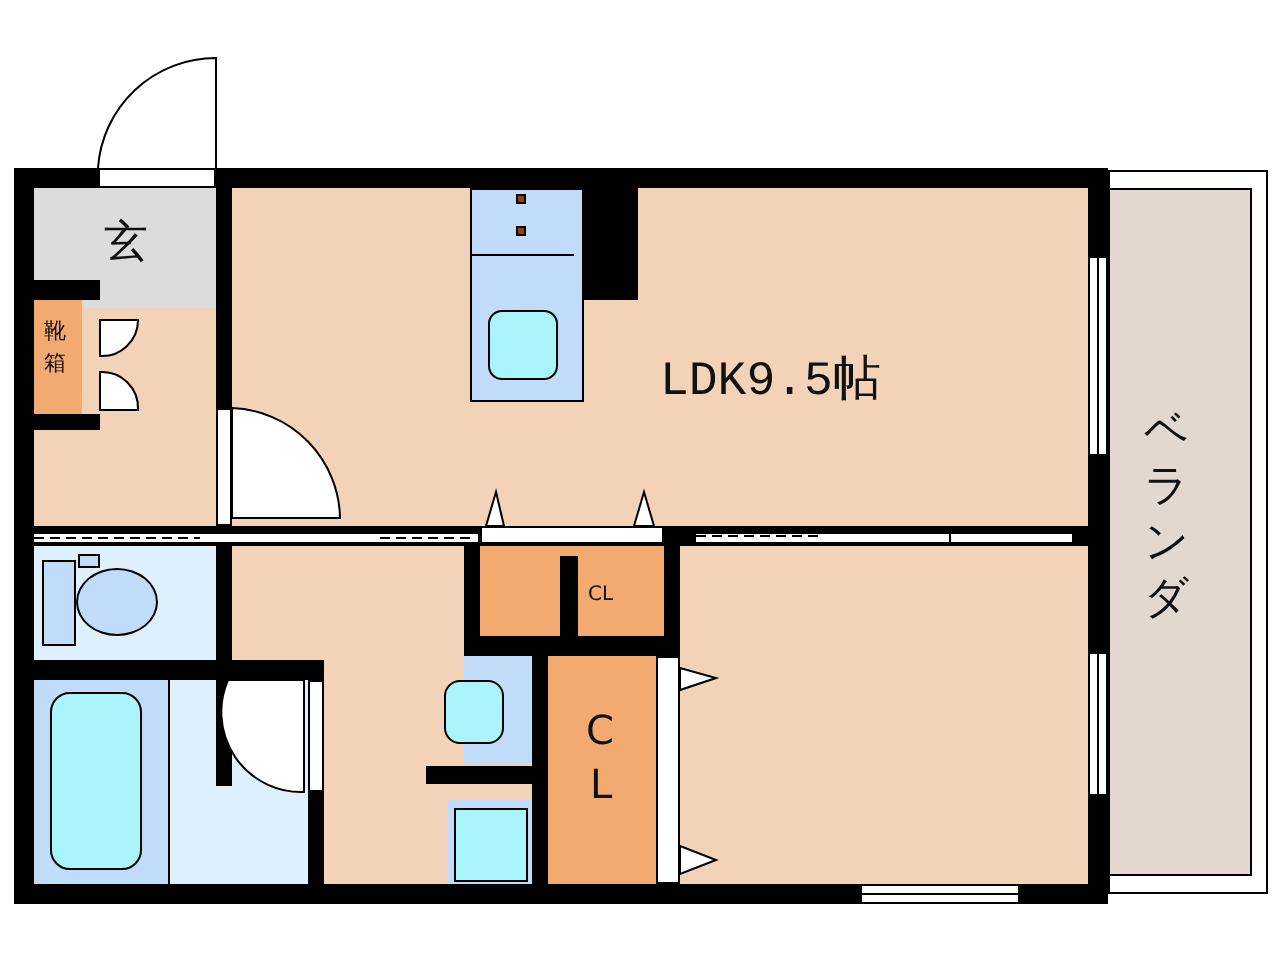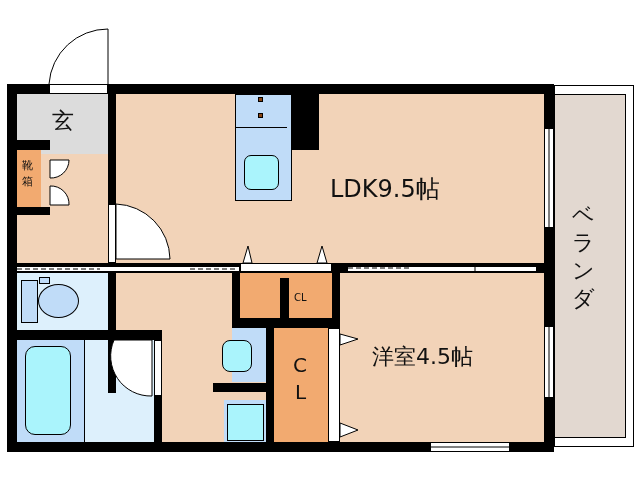--- a/index.html
+++ b/index.html
@@ -93,22 +93,21 @@
     <line x1="348" y1="268" x2="410" y2="268" stroke="#000" stroke-dasharray="5,3" stroke-width="1"></line>
     <line x1="475" y1="266" x2="475" y2="272" stroke="#000" stroke-width="1"></line>
     <line x1="549" y1="128" x2="549" y2="228" stroke="#000" stroke-width="1"></line>
     <line x1="549" y1="326" x2="549" y2="398" stroke="#000" stroke-width="1"></line>
     <line x1="430" y1="447" x2="510" y2="447" stroke="#000" stroke-width="1"></line>
   </svg>
 
   <div class="label" style="left:52px;top:106px;font-size:22px;">玄</div>
   <div class="label" style="left:22px;top:158px;font-size:11px;">靴</div>
   <div class="label" style="left:22px;top:174px;font-size:11px;">箱</div>
-  <div class="label" style="left:330px;top:173px;font-size:24px;">LDK9.5帖</div>
+  <div class="label" style="left:330px;top:173px;font-size:24px;font-family:Liberation Mono, monospace;">LDK9.5帖</div>
   <div class="label" style="left:294px;top:292px;font-size:10px;">CL</div>
   <div class="label" style="left:293px;top:353px;font-size:20px;">C</div>
   <div class="label" style="left:295px;top:380px;font-size:20px;">L</div>
-  <div class="label" style="left:372px;top:342px;font-size:22px;">洋室4.5帖</div>
   <div class="label" style="left:572px;top:200px;font-size:22px;">ベ</div>
   <div class="label" style="left:572px;top:228px;font-size:22px;">ラ</div>
   <div class="label" style="left:572px;top:256px;font-size:22px;">ン</div>
   <div class="label" style="left:572px;top:284px;font-size:22px;">ダ</div>
 </div>
 
 </body></html>

